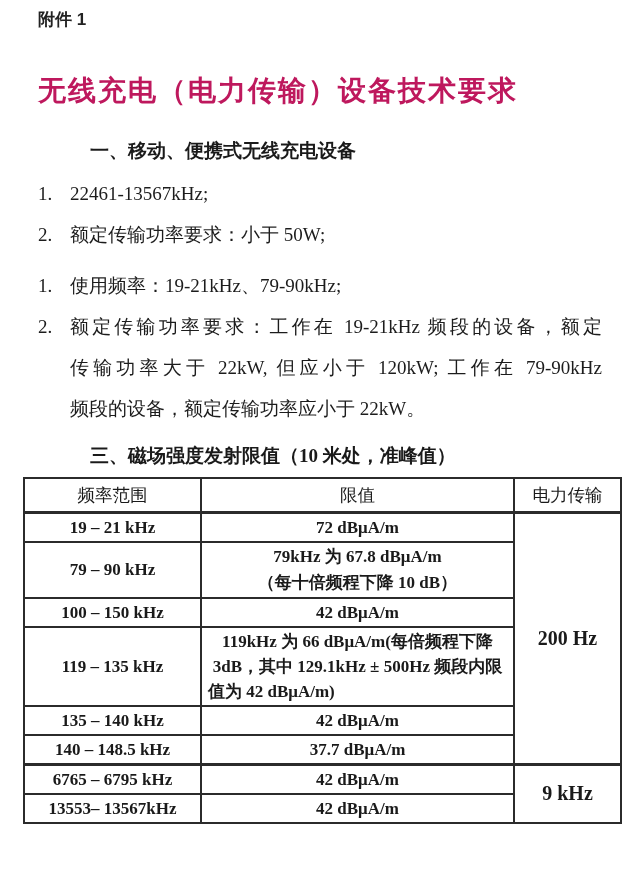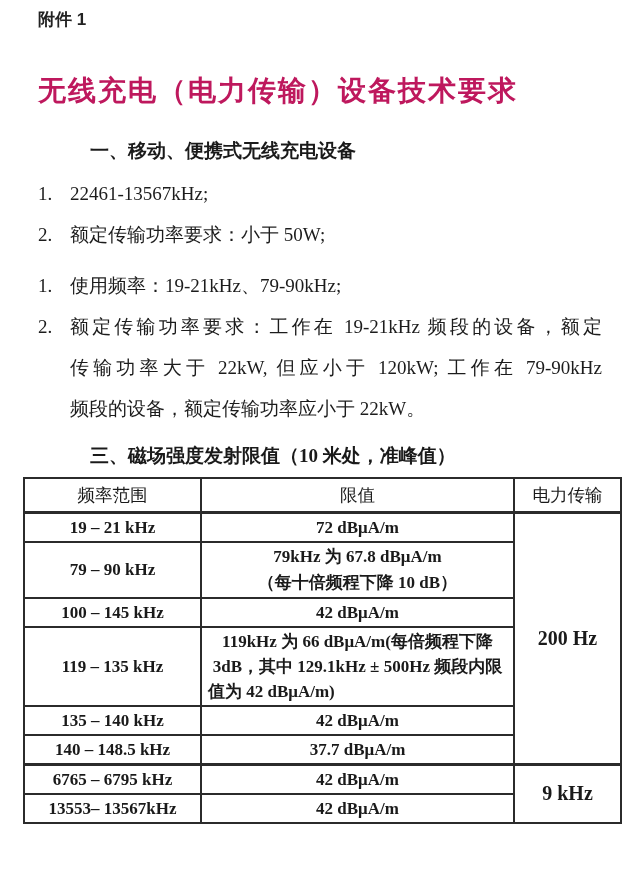--- a/index.html
+++ b/index.html
@@ -166,21 +166,21 @@
         <td class="bw" rowspan="6">200 Hz</td>
       </tr>
       <tr>
         <td>79 – 90 kHz</td>
         <td class="limit-multiline">
           <div>79kHz 为 67.8 dBμA/m</div>
           <div>（每十倍频程下降 10 dB）</div>
         </td>
       </tr>
       <tr>
-        <td>100 – 145 kHz</td>
+        <td>100 – 150 kHz</td>
         <td>42 dBμA/m</td>
       </tr>
       <tr>
         <td>119 – 135 kHz</td>
         <td class="limit-long">119kHz 为 66 dBμA/m(每倍频程下降 3dB，其中 129.1kHz ± 500Hz 频段内限值为 42 dBμA/m)</td>
       </tr>
       <tr>
         <td>135 – 140 kHz</td>
         <td>42 dBμA/m</td>
       </tr>

